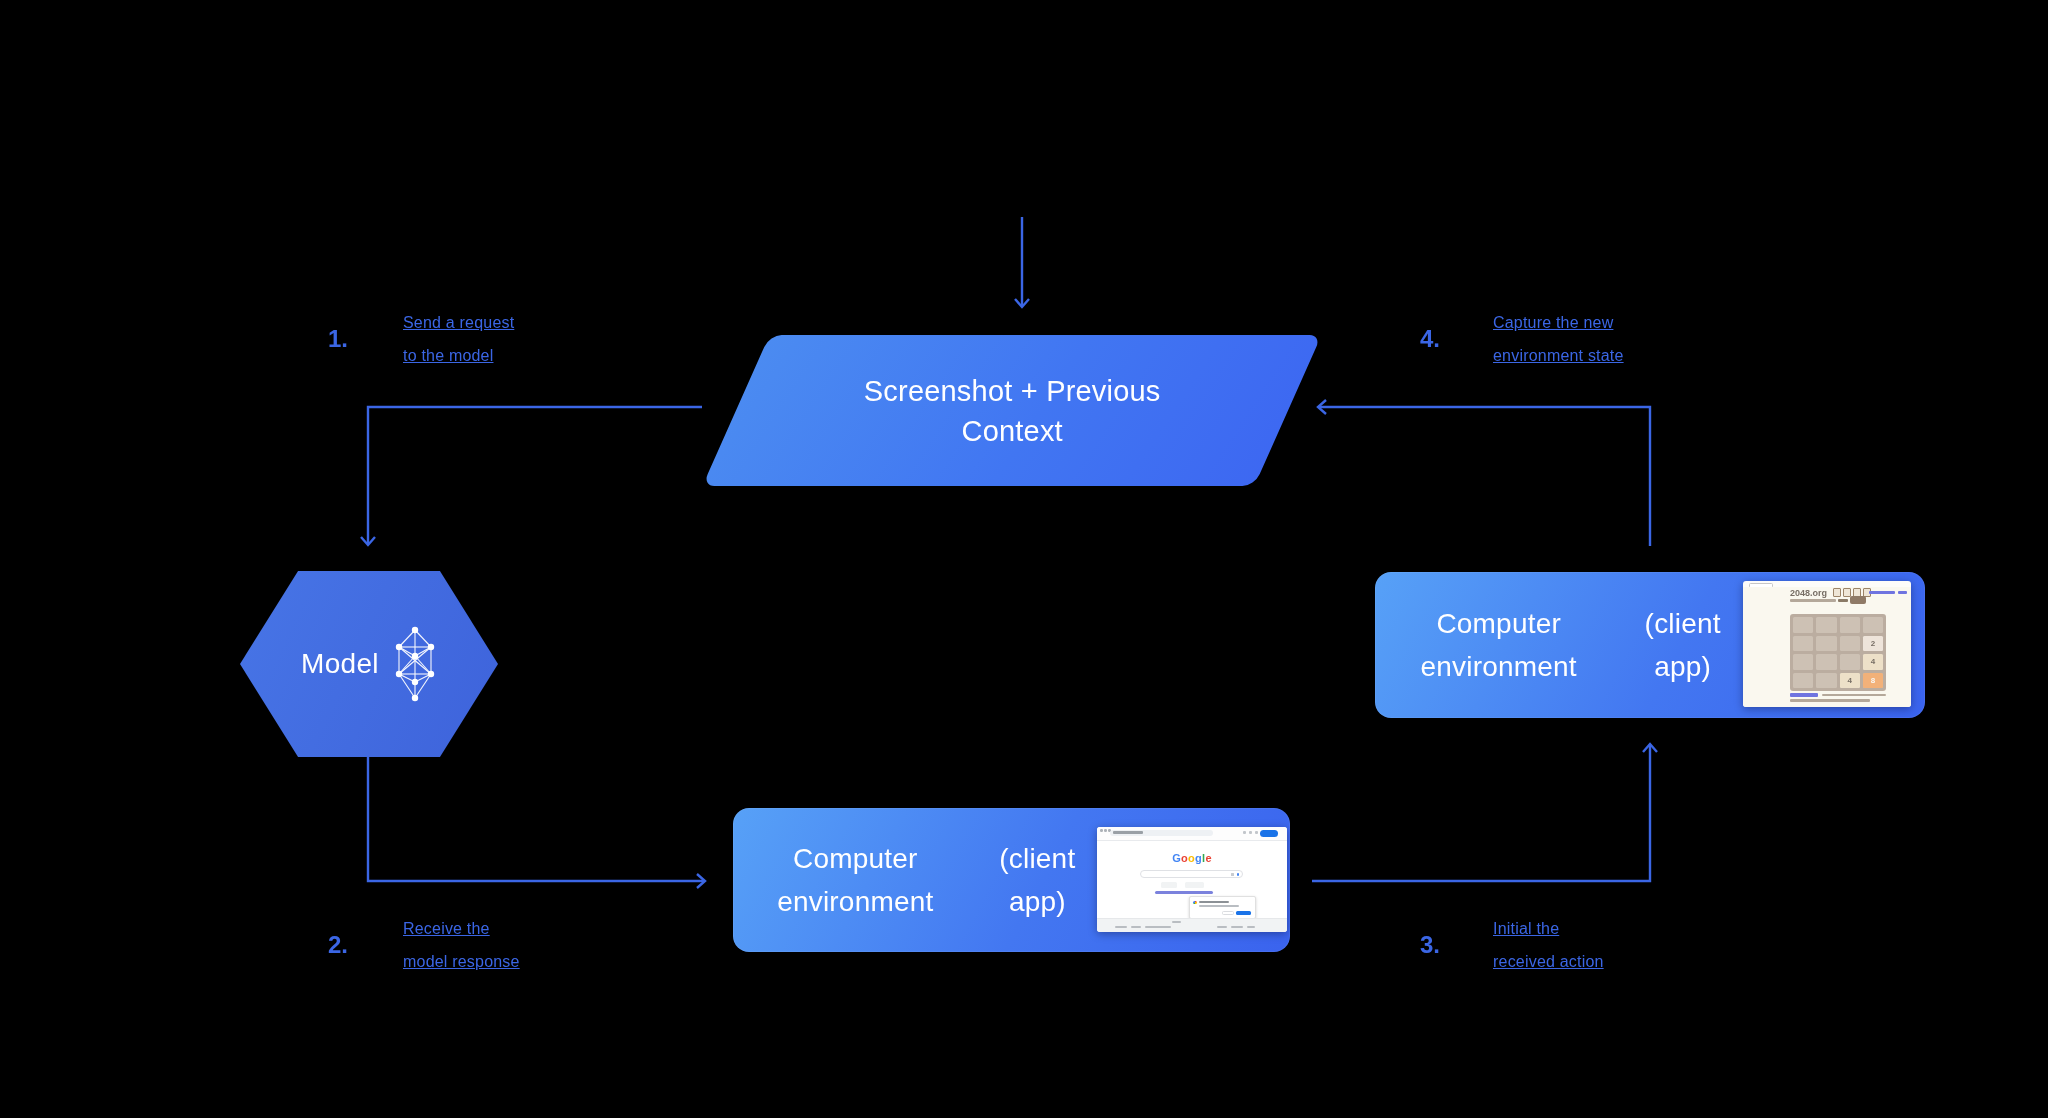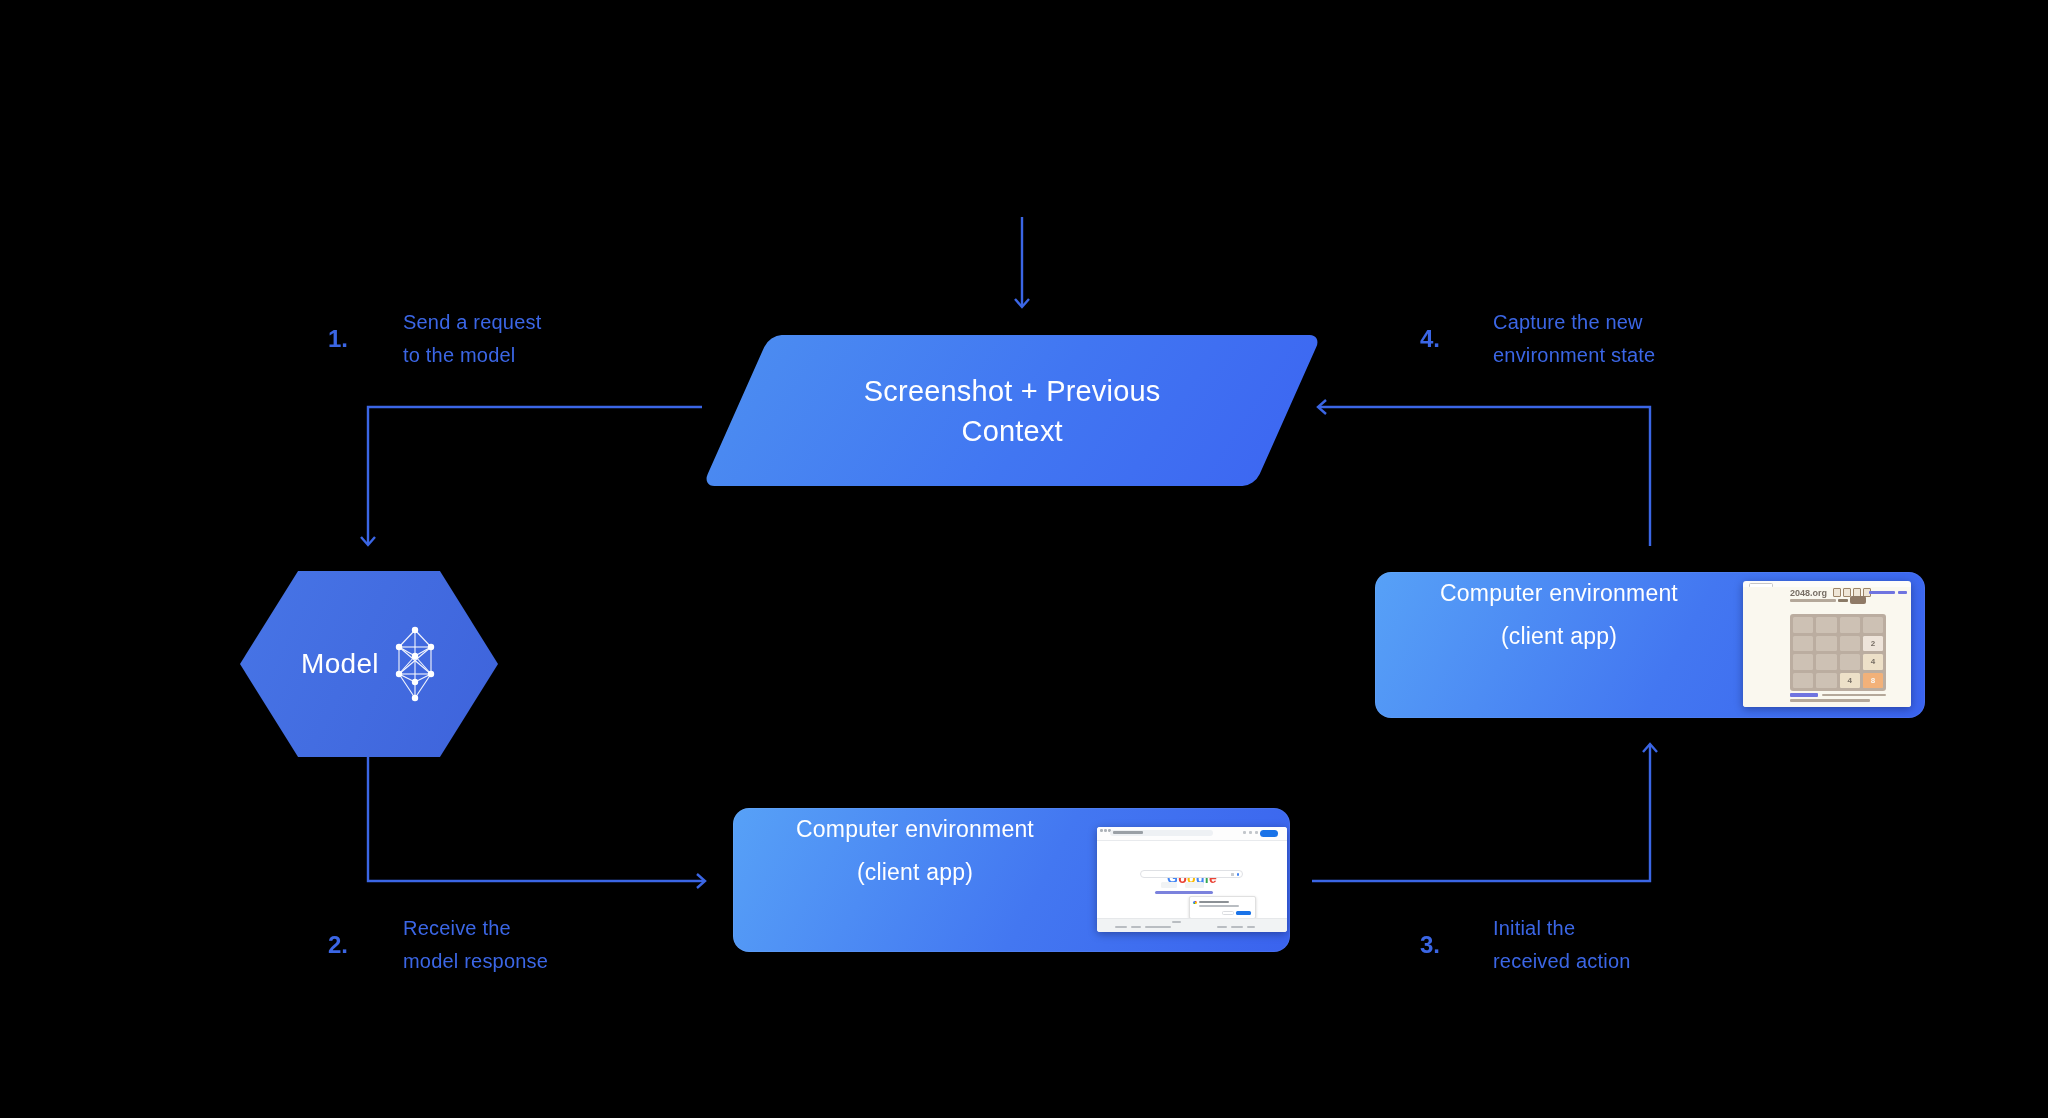--- a/index.html
+++ b/index.html
@@ -43,31 +43,31 @@
 
   
   .envbox{
     position:absolute;border-radius:16px;
     background:linear-gradient(118deg,#57A1F7 0%,#4377F1 55%,#3A63EE 100%);
     box-shadow:0 0 0 1px rgba(255,255,255,.06) inset;
   }
   .envbox.bottom{left:733px;top:808px;width:557px;height:144px;}
   .envbox.right{left:1375px;top:572px;width:550px;height:146px;}
   .env-text{
-    position:absolute;left:0;top:0;bottom:0;display:flex;flex-direction:column;
-    align-items:center;color:#fff;
-    font-size:23px;font-weight:500;line-height:43px;text-align:center;letter-spacing:.2px;
+    position:absolute;left:0;top:0;bottom:0;display:flex;flex-direction:row;
+    align-items:center;justify-content:center;color:#fff;
+    font-size:28px;font-weight:500;line-height:43px;text-align:center;letter-spacing:.2px;
   }
   .envbox.bottom .env-text{width:364px;}
   .envbox.right .env-text{width:368px;}
 
   
   .step{position:absolute;display:flex;align-items:center;gap:47px;color:#3B66E5;}
   .step .num{font-size:24px;font-weight:600;width:28px;}
-  .step .lines{font-size:20px;font-weight:500;line-height:33px;letter-spacing:.2px;}
+  .step .lines{font-size:16px;font-weight:500;line-height:33px;letter-spacing:.2px;text-decoration:underline;}
   .step.s1{left:328px;top:306px;}
   .step.s2{left:328px;top:912px;}
   .step.s3{left:1420px;top:912px;gap:45px;}
   .step.s4{left:1420px;top:306px;gap:45px;}
 
   
   .shot{position:absolute;background:#fff;border-radius:3px;overflow:hidden;
         box-shadow:0 2px 8px rgba(0,0,30,.35);}
   .blob{position:absolute;background:#b9bdc2;border-radius:2px;height:3px;}
   .blob.dark{background:#8c9196;}
@@ -76,21 +76,21 @@
   
   .shot.google{left:364px;top:19px;width:190px;height:105px;}
   .g-topbar{position:absolute;left:0;top:0;width:190px;height:13px;background:#fdfdfd;
             border-bottom:1px solid #e8eaed;}
   .g-dot{position:absolute;width:2.5px;height:2.5px;border-radius:50%;background:#aeb3b9;top:2px;}
   .g-addr{position:absolute;left:13px;top:2.5px;width:103px;height:6px;border-radius:3px;background:#eef1f4;}
   .g-addr-text{position:absolute;left:16px;top:4px;width:30px;height:2.5px;background:#9aa0a6;border-radius:1px;}
   .g-sq{position:absolute;top:4px;width:3px;height:3px;background:#c2c6cb;border-radius:1px;}
   .g-signin{position:absolute;left:163px;top:3px;width:18px;height:7px;border-radius:3.5px;background:#1a73e8;}
   .g-logo{position:absolute;left:0;top:25px;width:190px;text-align:center;
-          font-size:14px;font-weight:700;letter-spacing:.3px;filter:blur(.4px);margin-top:18px;}
+          font-size:11px;font-weight:700;letter-spacing:.3px;filter:blur(.4px);}
   .g-logo span:nth-child(1){color:#4285F4;}
   .g-logo span:nth-child(2){color:#EA4335;}
   .g-logo span:nth-child(3){color:#FBBC05;}
   .g-logo span:nth-child(4){color:#4285F4;}
   .g-logo span:nth-child(5){color:#34A853;}
   .g-logo span:nth-child(6){color:#EA4335;}
   .g-search{position:absolute;left:43px;top:43px;width:103px;height:8px;border-radius:4px;
             border:1px solid #dfe1e5;background:#fff;box-sizing:border-box;}
   .g-search .mic{position:absolute;right:3px;top:2px;width:2.5px;height:2.5px;border-radius:50%;background:#4285F4;}
   .g-search .kb{position:absolute;right:8px;top:2px;width:3px;height:2.5px;background:#c7cbd0;border-radius:.5px;}

